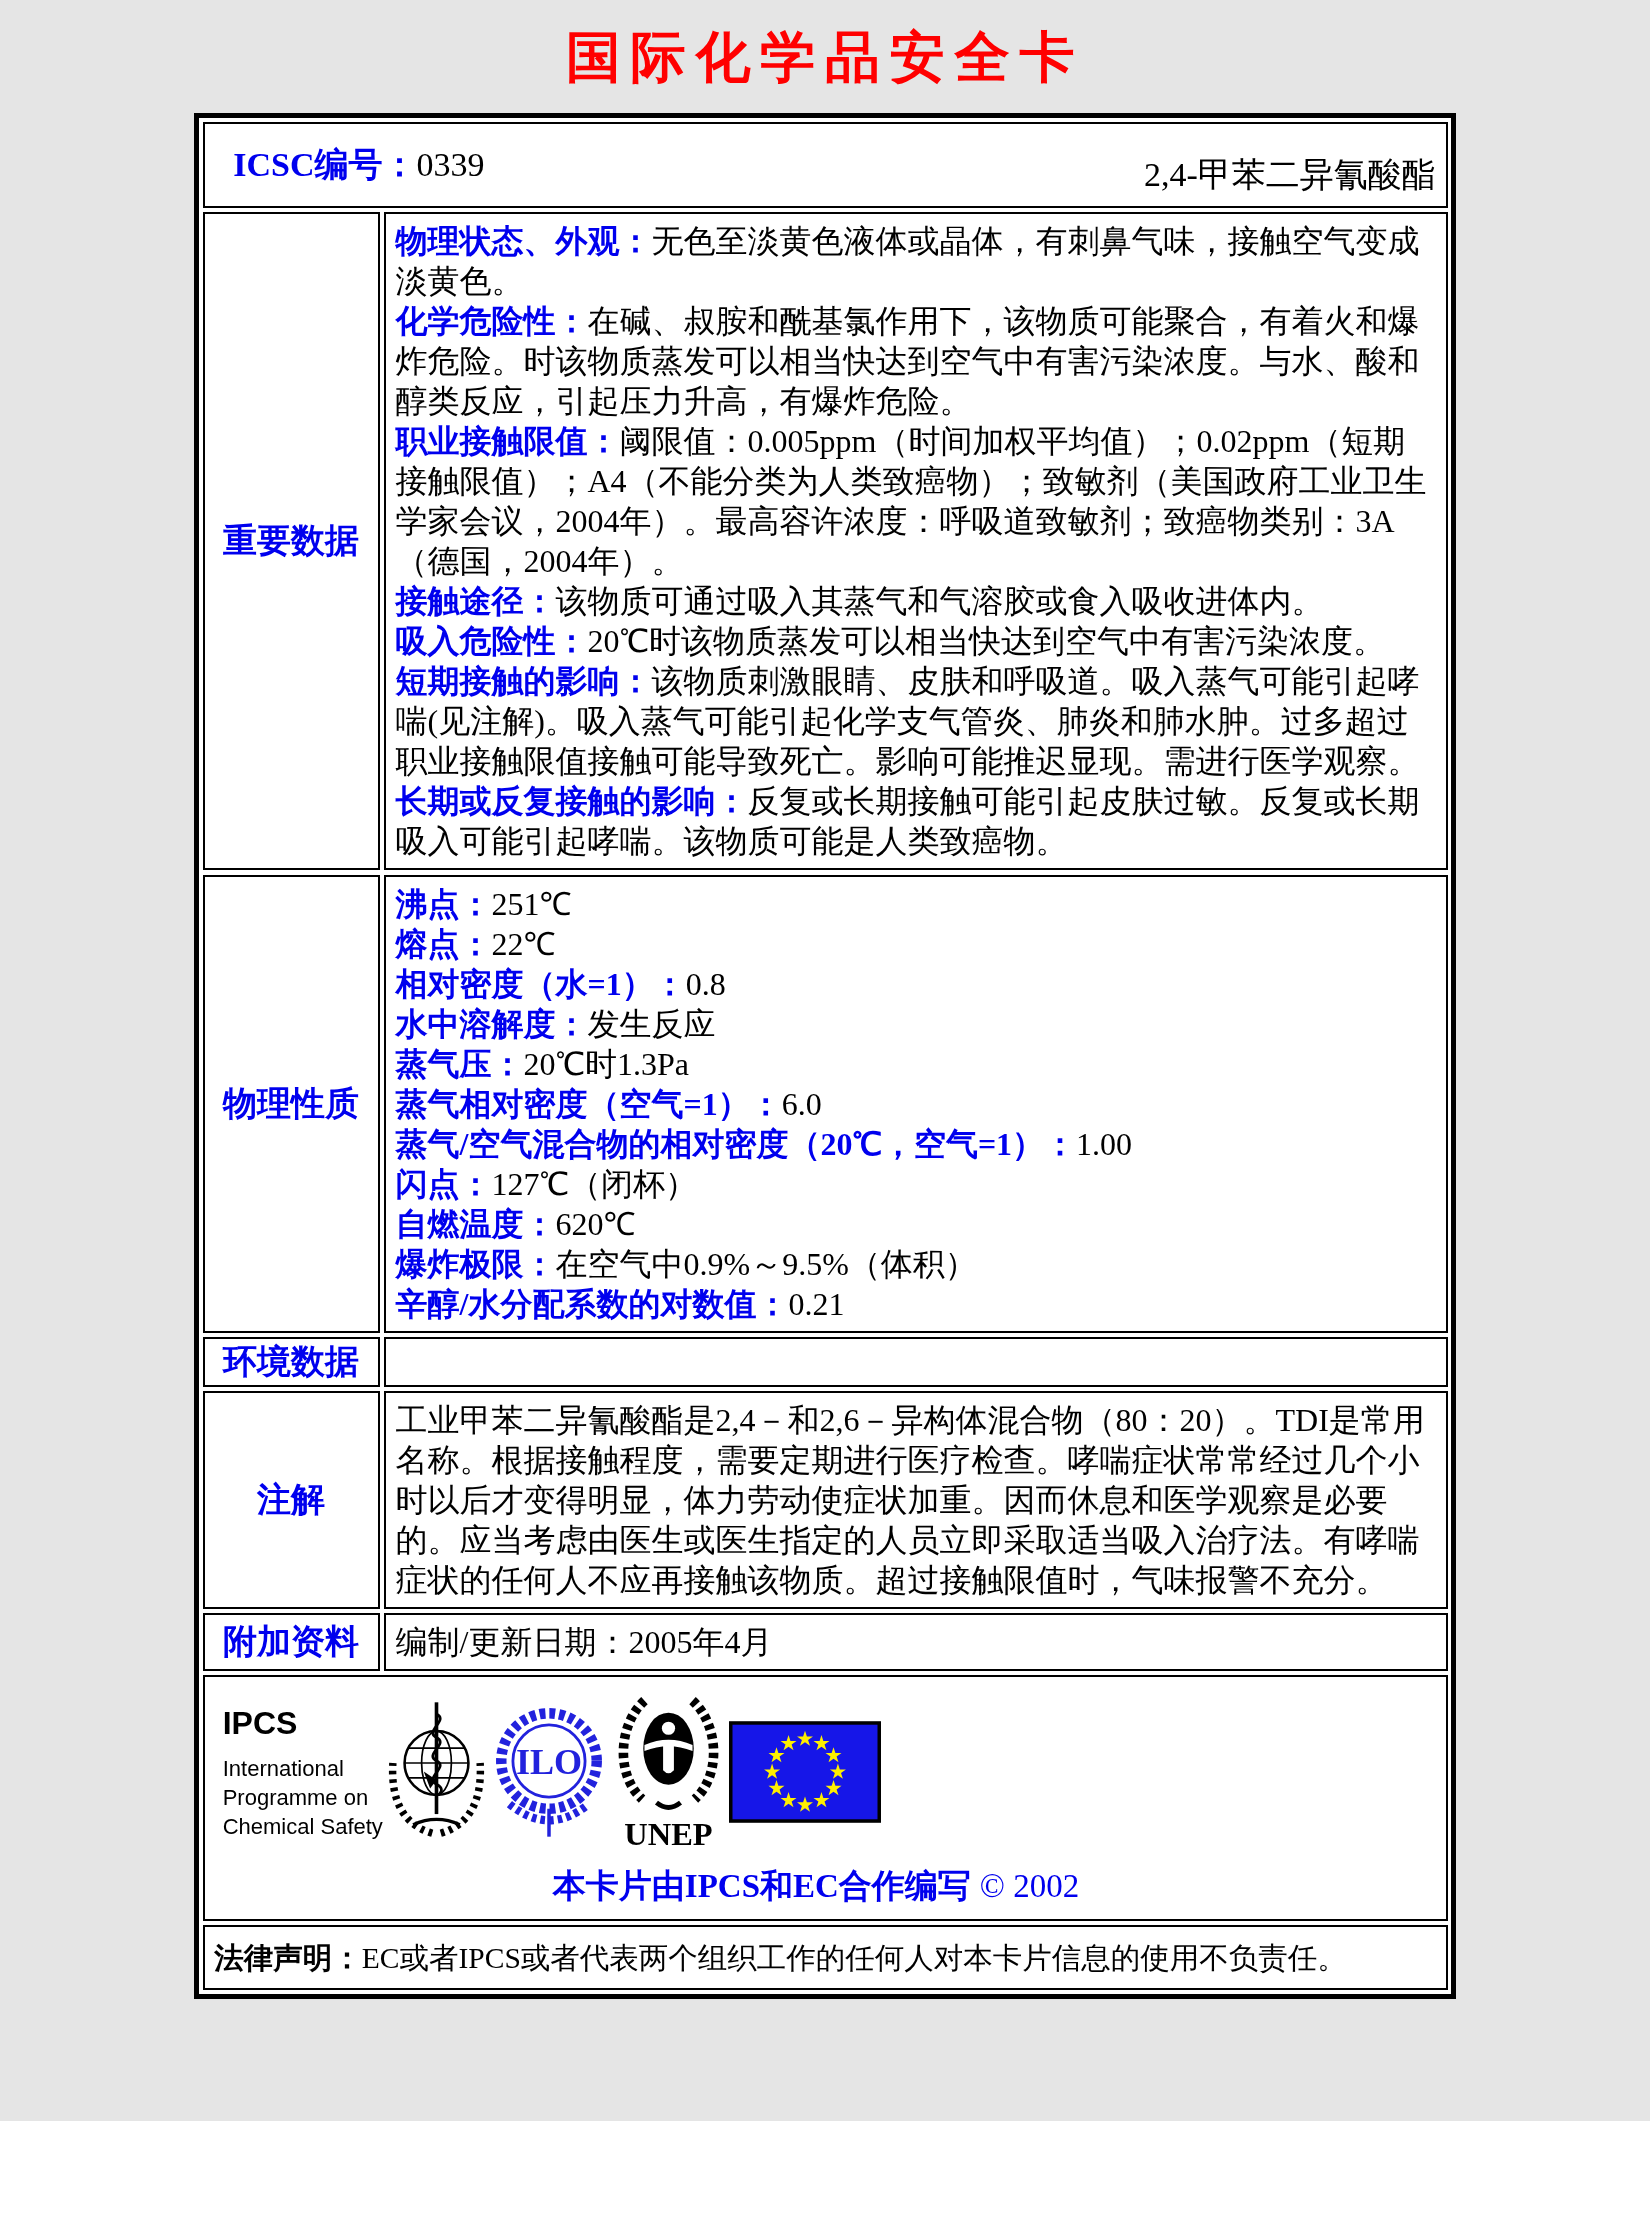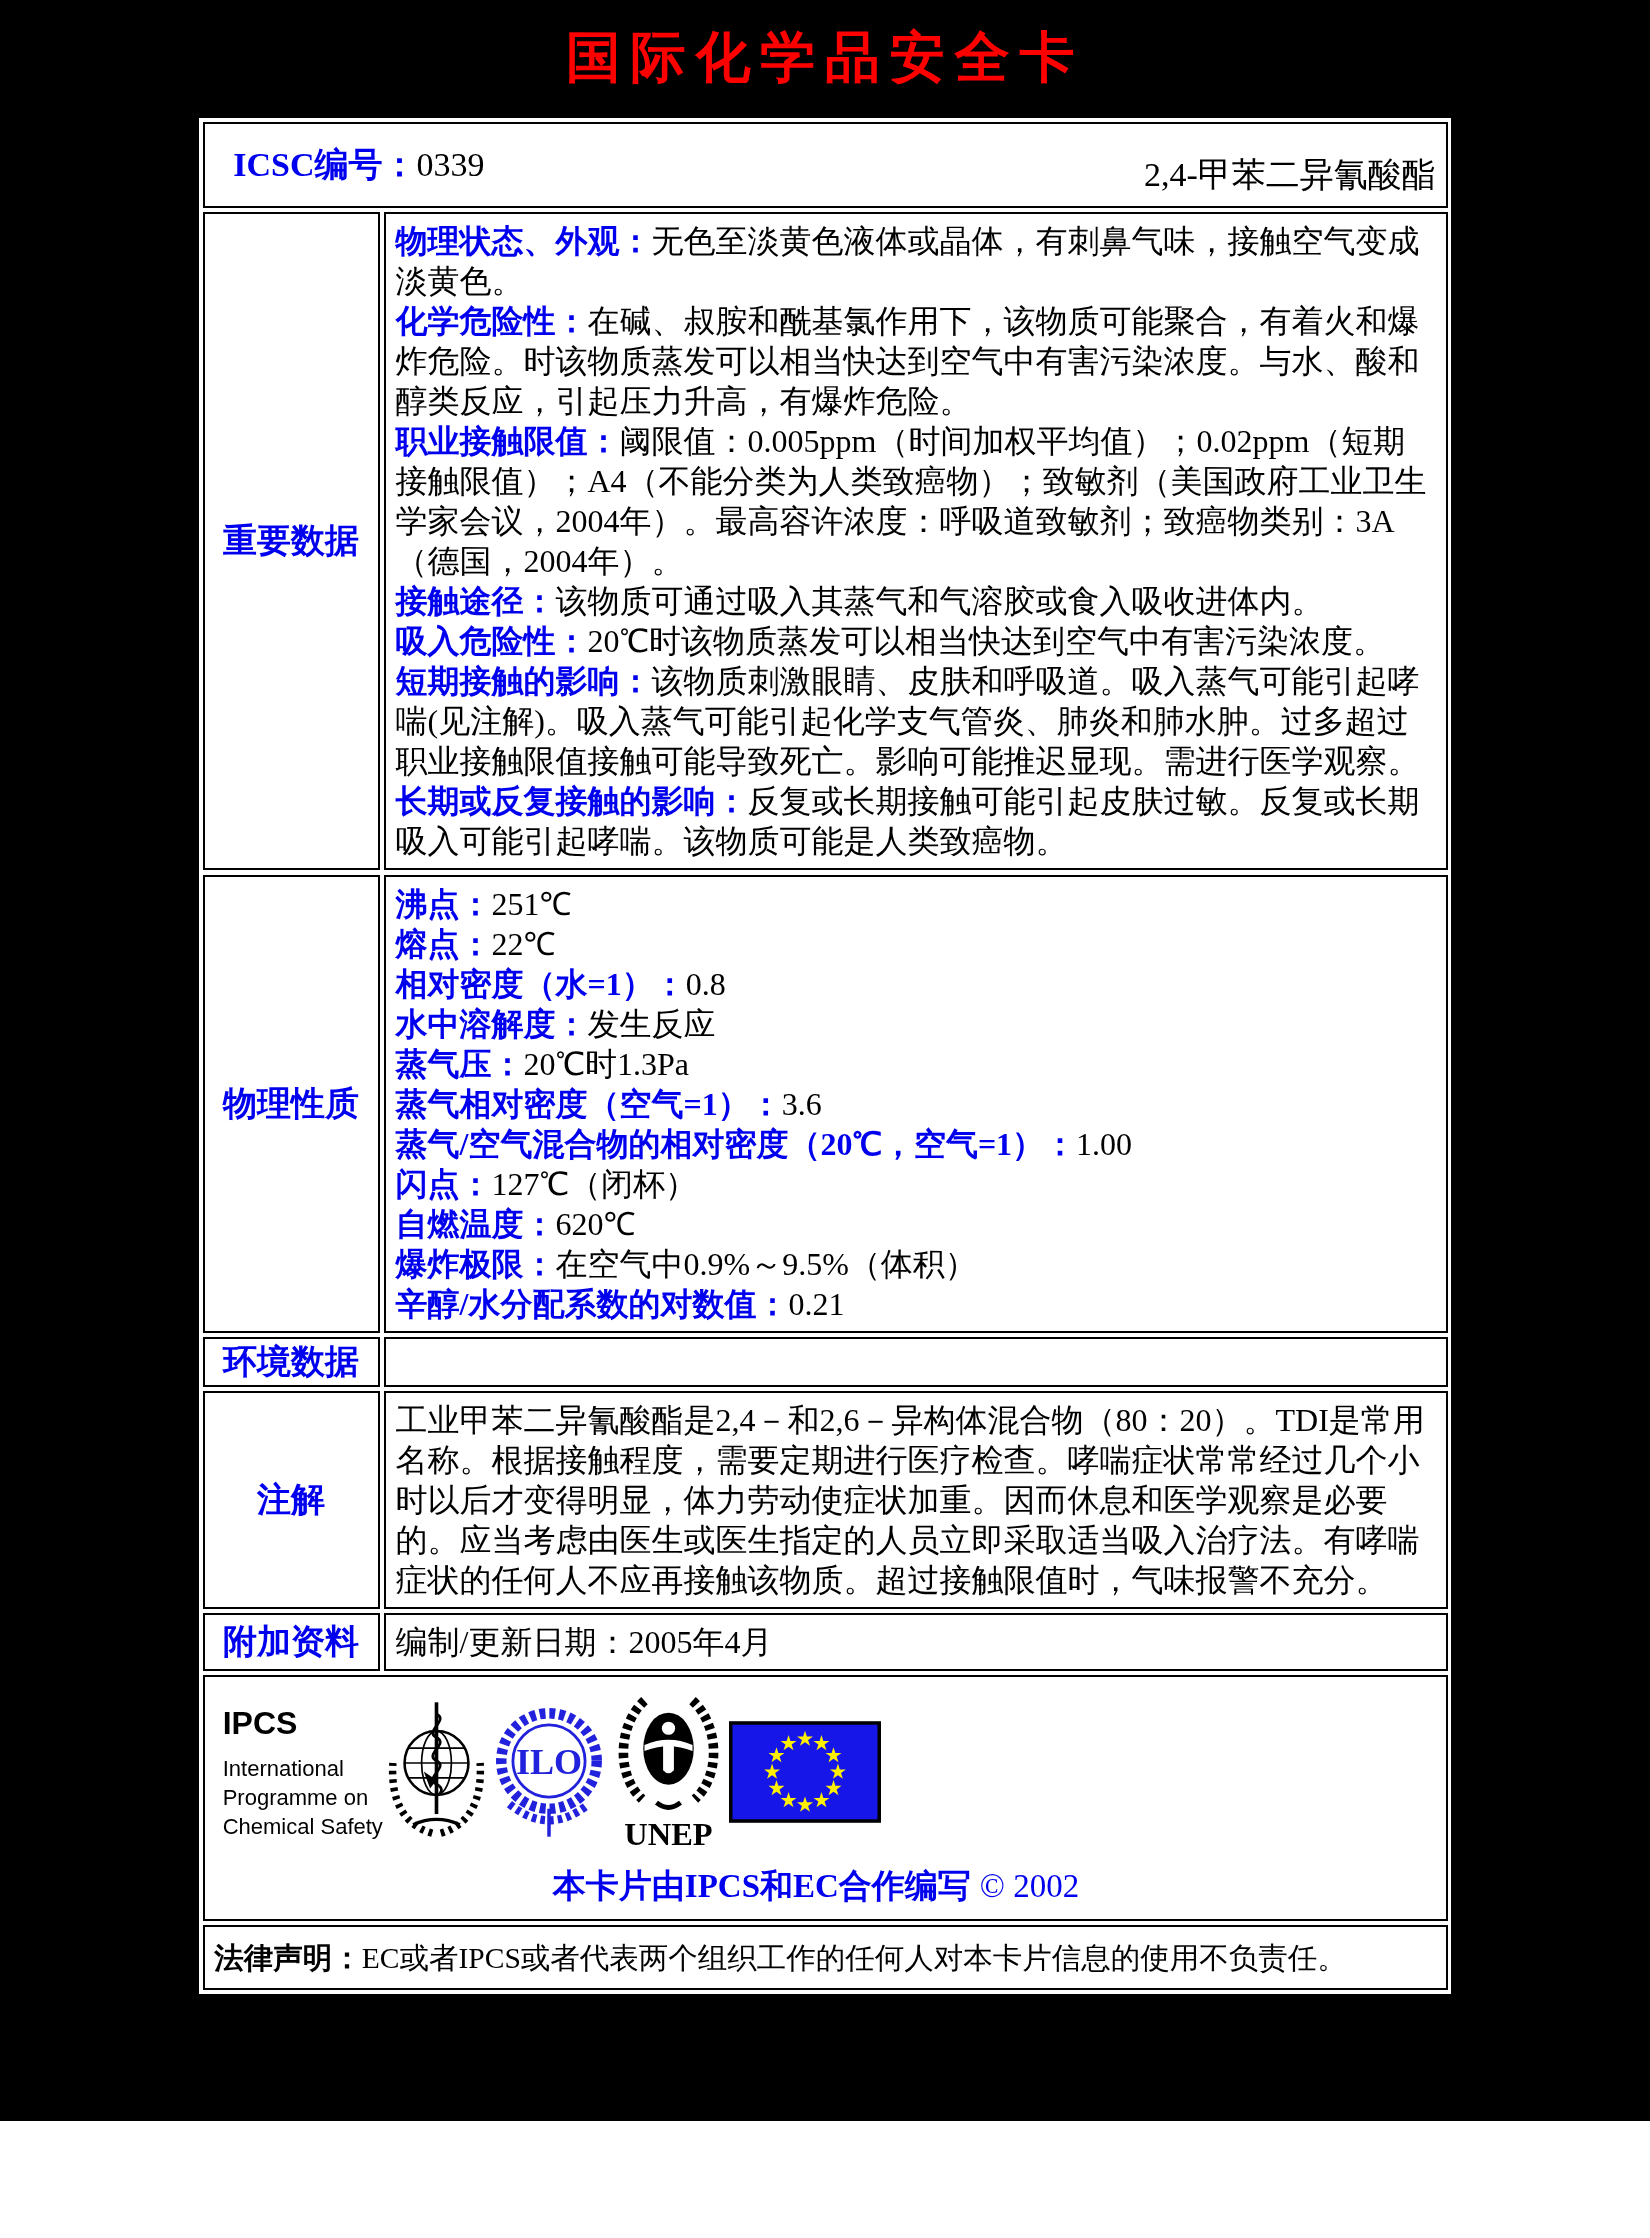--- a/index.html
+++ b/index.html
@@ -1,17 +1,17 @@
 <!DOCTYPE html>
 <html style="font-size:11.2px"><head>
 <meta charset="utf-8">
 <style>
   html,body{margin:0;padding:0;background:#ffffff;}
   .page{
-    width:1650px;height:2121px;background:#000000;position:relative;
+    width:1650px;height:2121px;background:#e5e5e5;position:relative;
     font-family:"Liberation Serif", serif;color:#000;
   }
   .doc-title{
     margin:0;padding-top:21px;padding-bottom:18px;
     text-align:center;color:#FF0000;font-weight:bold;
     font-size:55px;letter-spacing:9.8px;
   }
   .card{
     width:1262px;margin:0 auto;border:5.6px solid #000;padding:3.5px;
     box-sizing:border-box;background:#fff;
@@ -83,21 +83,21 @@
     </div>
 
     <div class="row">
       <div class="cell label-cell">物理性质</div>
       <div class="cell content-cell">
           <div class="entry"><span class="lbl">沸点：</span><span class="txt">251℃</span></div>
           <div class="entry"><span class="lbl">熔点：</span><span class="txt">22℃</span></div>
           <div class="entry"><span class="lbl">相对密度（水=1）：</span><span class="txt">0.8</span></div>
           <div class="entry"><span class="lbl">水中溶解度：</span><span class="txt">发生反应</span></div>
           <div class="entry"><span class="lbl">蒸气压：</span><span class="txt">20℃时1.3Pa</span></div>
-          <div class="entry"><span class="lbl">蒸气相对密度（空气=1）：</span><span class="txt">3.6</span></div>
+          <div class="entry"><span class="lbl">蒸气相对密度（空气=1）：</span><span class="txt">6.0</span></div>
           <div class="entry"><span class="lbl">蒸气/空气混合物的相对密度（20℃，空气=1）：</span><span class="txt">1.00</span></div>
           <div class="entry"><span class="lbl">闪点：</span><span class="txt">127℃（闭杯）</span></div>
           <div class="entry"><span class="lbl">自燃温度：</span><span class="txt">620℃</span></div>
           <div class="entry"><span class="lbl">爆炸极限：</span><span class="txt">在空气中0.9%～9.5%（体积）</span></div>
           <div class="entry"><span class="lbl">辛醇/水分配系数的对数值：</span><span class="txt">0.21</span></div>
         </div>
     </div>
 
     <div class="row">
       <div class="cell label-cell">环境数据</div>

